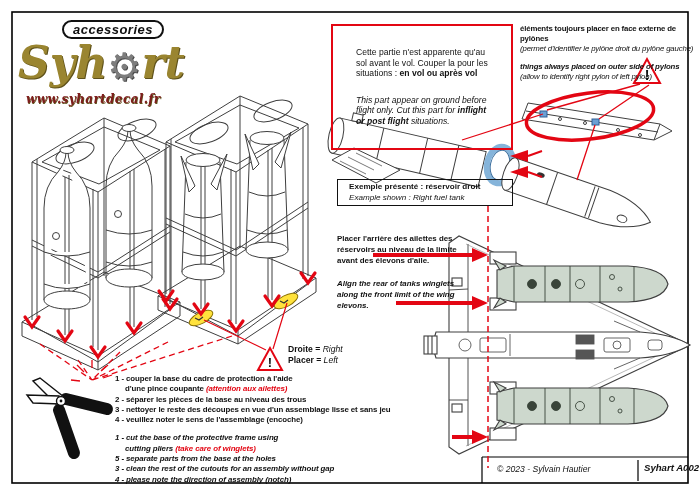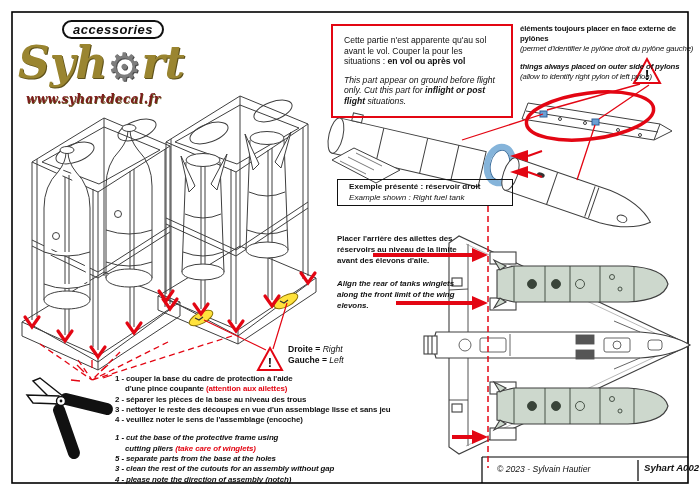--- a/index.html
+++ b/index.html
@@ -15,41 +15,41 @@
     font-style:italic;font-weight:bold;font-size:44px;line-height:46px;color:#9a8530;
     text-shadow:1px 1px 0 #5e511a;}
   .logo-gear{font-family:"DejaVu Sans",sans-serif;font-style:normal;font-size:38px;color:#7d7d7d;
     text-shadow:1px 1px 0 #4a4a4a;vertical-align:-2px;}
   .logo-url{position:absolute;left:26px;top:92px;font-family:"DejaVu Serif",serif;
     font-style:italic;font-weight:bold;font-size:12px;color:#7f1d1d;letter-spacing:.4px;
     text-shadow:.6px .6px 0 #5e511a;}
   
   .cut-note{left:331px;top:24px;width:164px;border:2px solid #e30613;padding:5px 7px;
     font-size:8.6px;line-height:10.6px;}
-  .cut-note p{margin:4px;}
+  .cut-note p{margin:16px;}
   .cut-note p+p{margin-top:8px;font-style:italic;}
   .b{font-weight:bold;}
   .i{font-style:italic;}
   
   .pylon-note{left:520px;top:24px;width:176px;font-size:7.8px;line-height:10px;letter-spacing:-.15px;}
   .pylon-note .gap{margin-top:8px;}
   
   .example-box{left:337px;top:179px;width:152px;border:1.5px solid #111;padding:2px 11px;
     font-size:8.1px;line-height:10.5px;}
   
   .align-note{left:337px;top:233px;width:132px;font-size:7.9px;line-height:11px;font-weight:bold;}
   .align-note .en{margin-top:12px;font-style:italic;}
   
   .orientation{left:288px;top:344px;font-size:8.6px;line-height:11px;}
   
   .instructions{left:115px;top:374px;width:330px;font-size:7.9px;line-height:10.3px;
     font-weight:bold;letter-spacing:-.1px;}
   .instructions .en{margin-top:8px;font-style:italic;}
   .instructions .ind{padding-left:10px;}
-  .red-note{color:#e30613;margin-top:20px;}
+  .red-note{color:#e30613;font-style:italic;margin-top:20px;}
   
   .copyright{left:497px;top:464px;font-size:8.6px;font-style:italic;}
   .ref{left:644px;top:462px;font-size:9.6px;font-style:italic;font-weight:bold;}
 </style>
 </head>
 <body>
 
 <div class="sheet">
 
   <svg class="layer" width="700" height="495" viewBox="0 0 700 495">
@@ -271,21 +271,21 @@
     <div class="i">Example shown : Right fuel tank</div>
   </div>
 
   <div class="txt align-note">
     <div class="fr">Placer l'arrière des ailettes des réservoirs au niveau de la limite avant des élevons d'aile.</div>
     <div class="en">Align the rear of tanks winglets along the front limit of the wing elevons.</div>
   </div>
 
   <div class="txt orientation">
     <div><span class="b">Droite = </span><span class="i">Right</span></div>
-    <div><span class="b">Gauche = </span><span class="i">Left</span></div>
+    <div><span class="b">Placer = </span><span class="i">Left</span></div>
   </div>
 
   <div class="txt instructions">
     <div class="fr">
       <div><span>1 - couper la base du cadre de protection à l'aide</span></div>
       <div class="ind"><span>d'une pince coupante </span><span class="red-note">(attention aux ailettes)</span></div>
       <div><span>2 - séparer les pièces de la base au niveau des trous</span></div>
       <div><span>3 - nettoyer le reste des découpes en vue d'un assemblage lisse et sans jeu</span></div>
       <div><span>4 - veuillez noter le sens de l'assemblage (encoche)</span></div>
     </div>

